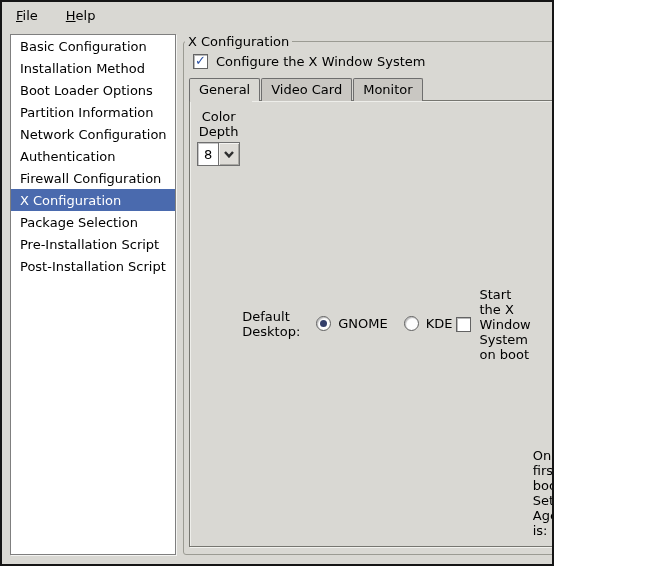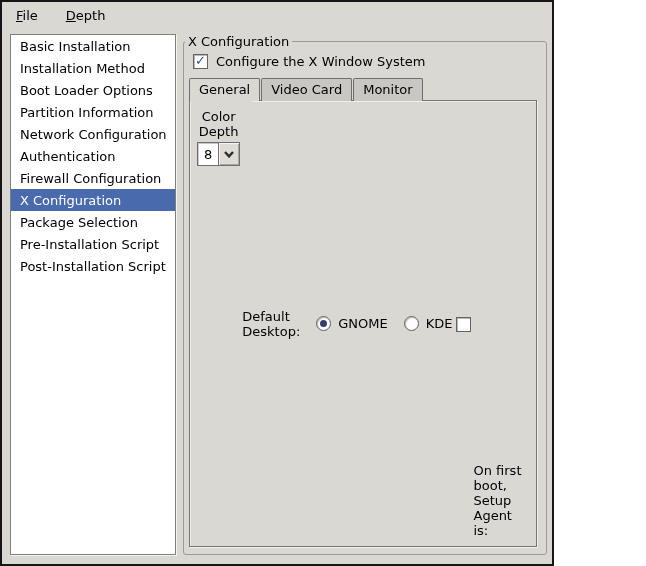--- a/index.html
+++ b/index.html
@@ -182,27 +182,27 @@
   .boot-row { margin:1px 0 0 2px; }
   svg { display:block; }
 </style>
 </head>
 <body>
 
 <div class="window">
 
   <div class="menubar">
     <span class="menu-item">File</span>
-    <span class="menu-item">Depth</span>
+    <span class="menu-item">Help</span>
   </div>
 
   <div class="content">
 
     <div class="sidebar">
-      <div class="sidebar-item">Basic Installation</div>
+      <div class="sidebar-item">Basic Configuration</div>
       <div class="sidebar-item">Installation Method</div>
       <div class="sidebar-item">Boot Loader Options</div>
       <div class="sidebar-item">Partition Information</div>
       <div class="sidebar-item">Network Configuration</div>
       <div class="sidebar-item">Authentication</div>
       <div class="sidebar-item">Firewall Configuration</div>
       <div class="sidebar-item selected">X Configuration</div>
       <div class="sidebar-item">Package Selection</div>
       <div class="sidebar-item">Pre-Installation Script</div>
       <div class="sidebar-item">Post-Installation Script</div>
@@ -253,20 +253,21 @@
           <span class="radio-pair">
             <span class="radio"></span>
             <span>KDE</span>
           </span>
         </div>
 
         <div class="hsep"></div>
 
         <div class="check-row boot-row">
           <span class="checkbox"></span>
+          <span>Start the X Window System on boot</span>
         </div>
 
         <div class="agent-row">
           <span>On first boot, Setup Agent is:</span>
         </div>
 
       </div>
     </div>
 
   </div>

